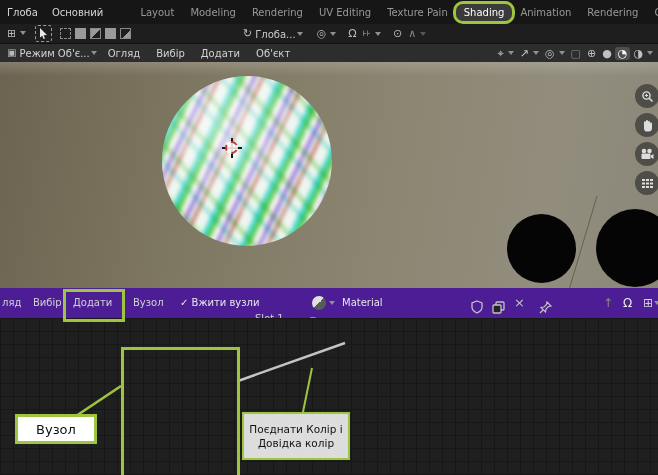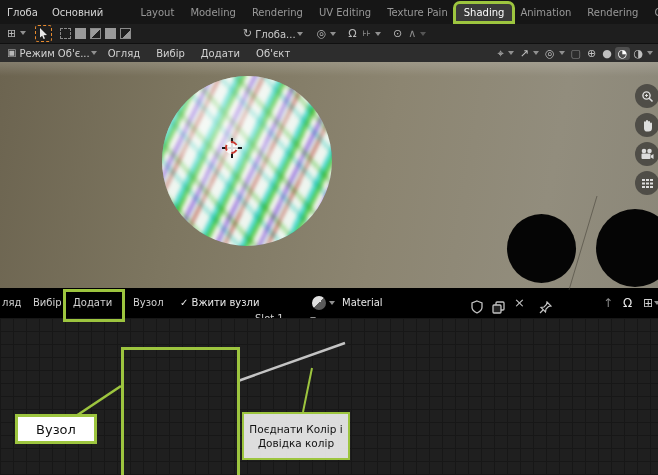--- a/index.html
+++ b/index.html
@@ -8,21 +8,21 @@
     position:relative; width:658px; height:475px; overflow:hidden;
     background:#1a1a1a; font-family:"DejaVu Sans", sans-serif;
     color:#c9c9c9; font-size:10px; -webkit-font-smoothing:antialiased;
   }
   
   .topbar { position:absolute; left:0; top:0; width:658px; height:24px;
     background:#161616; display:flex; align-items:center; }
   .topbar .menu { padding:0 7px; color:#d6d6d6; }
   .tabs { display:flex; align-items:center; margin-left:22px; }
   .tab { padding:3px 8px; color:#989898; border-radius:4px 4px 0 0; white-space:nowrap; }
-  .tab.active { background:#3a3a3a; color:#fefefe; outline:3px solid #9dc53f; }
+  .tab.active { background:#3a3a3a; color:#fefefe; outline:3px solid #9dc53f;border-radius:7px; }
   
   .toolbar { position:absolute; left:0; top:24px; width:658px; height:20px;
     background:#1e1e1e; display:flex; align-items:center; border-bottom:1px solid #101010; }
   .tool-ic { color:#b9b9b9; font-size:11px; line-height:18px; padding:0 3px; display:inline-block; }
   .chev { display:inline-block; width:0; height:0; border-left:3px solid transparent;
     border-right:3px solid transparent; border-top:4px solid #909090; margin:0 3px 1px 1px; vertical-align:middle; }
   .active-tool { width:17px; height:17px; border:1px dashed #e78a2e; border-radius:3px;
     display:flex; align-items:center; justify-content:center; margin:0 6px; }
   .selbox { width:11px; height:11px; border:1px solid #8a8a8a; display:inline-block; margin:0 2px; vertical-align:middle; }
   .selbox.dashed { border-style:dashed; }
@@ -60,21 +60,21 @@
   .cursor3d .h { position:absolute; left:0; top:9px; width:20px; height:1.5px; background:#1a1a1a; }
   .cursor3d .v { position:absolute; left:9px; top:0; width:1.5px; height:20px; background:#1a1a1a; }
   .blackball { position:absolute; border-radius:50%; background:#050505; }
   .bb1 { left:507px; top:152px; width:69px; height:69px; }
   .bb2 { left:596px; top:147px; width:78px; height:78px; }
   .vp-btns { position:absolute; right:-1px; top:22px; display:flex; flex-direction:column; gap:5px; }
   .vp-btn { width:24px; height:24px; border-radius:50%; background:rgba(62,60,56,.78);
     display:flex; align-items:center; justify-content:center; }
   .vp-btn svg { display:block; }
   
-  .sh-header { position:absolute; left:0; top:288px; width:658px; height:30px; background:#000000; }
+  .sh-header { position:absolute; left:0; top:288px; width:658px; height:30px; background:#4c1d95; }
   .sh-item { position:absolute; top:0; height:30px; line-height:30px; color:#d2d2d2; white-space:nowrap; }
   .matball { position:absolute; top:8px; width:14px; height:14px; border-radius:50%;
     background:linear-gradient(135deg,#e0e0e0 50%,#5a5a5a 50%); }
   .ghost { color:#8b8b8b; }
   
   .node-editor { position:absolute; left:0; top:318px; width:658px; height:157px;
     background-color:#1f1f1f;
     background-image:linear-gradient(#171717 1px, transparent 1px),
                      linear-gradient(90deg,#171717 1px, transparent 1px);
     background-size:13px 13px; }

